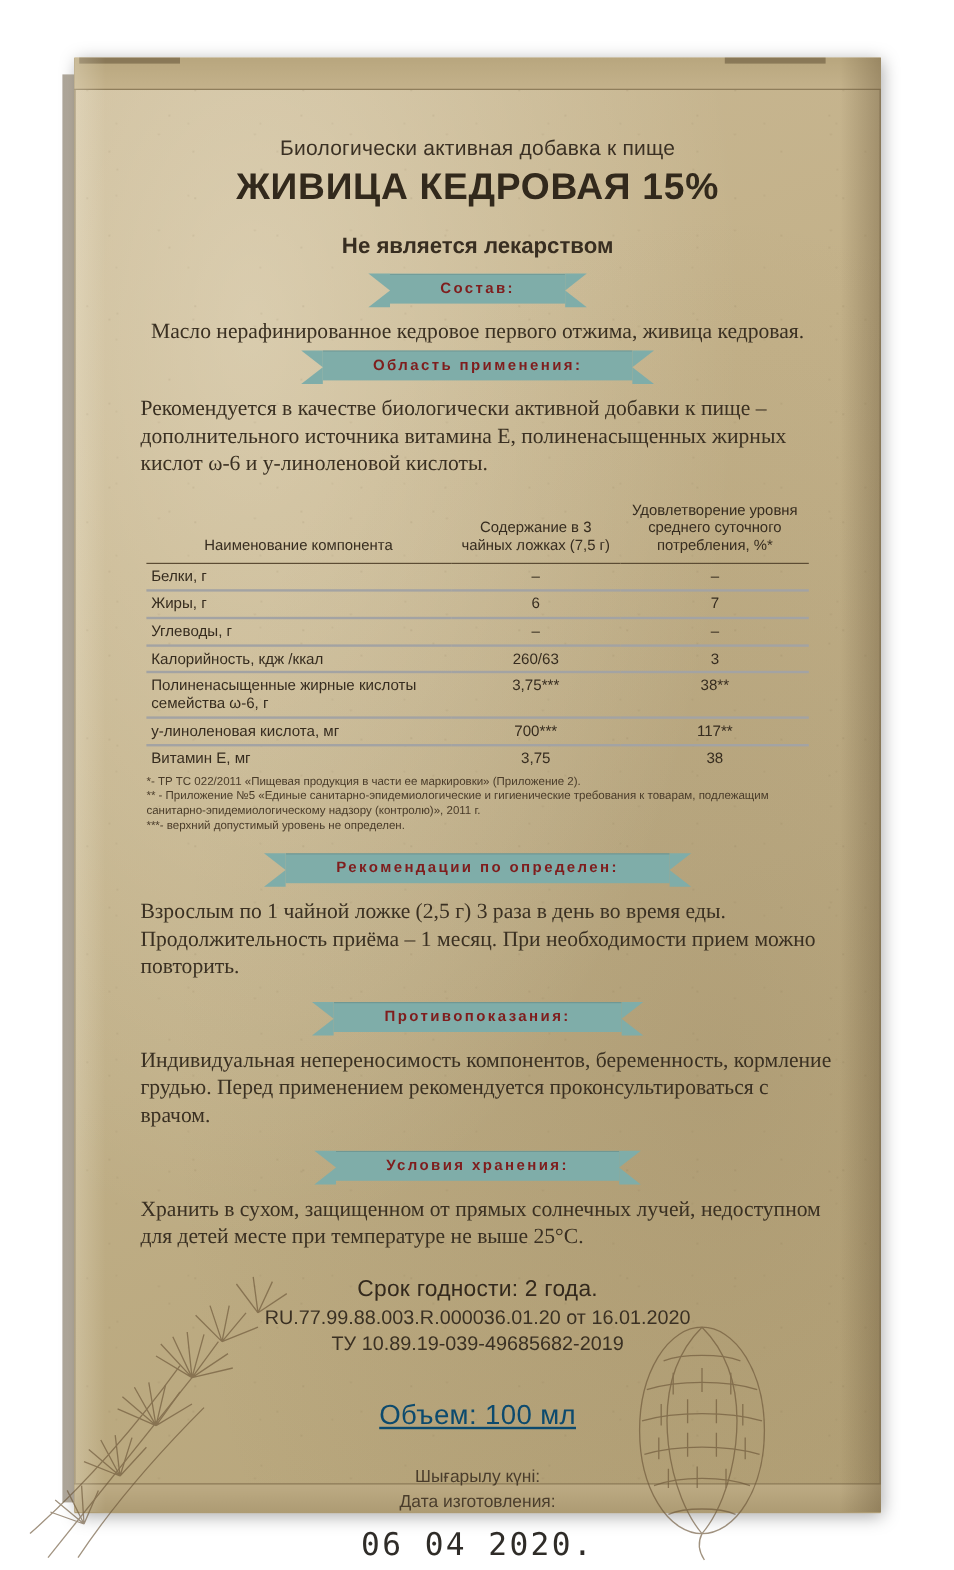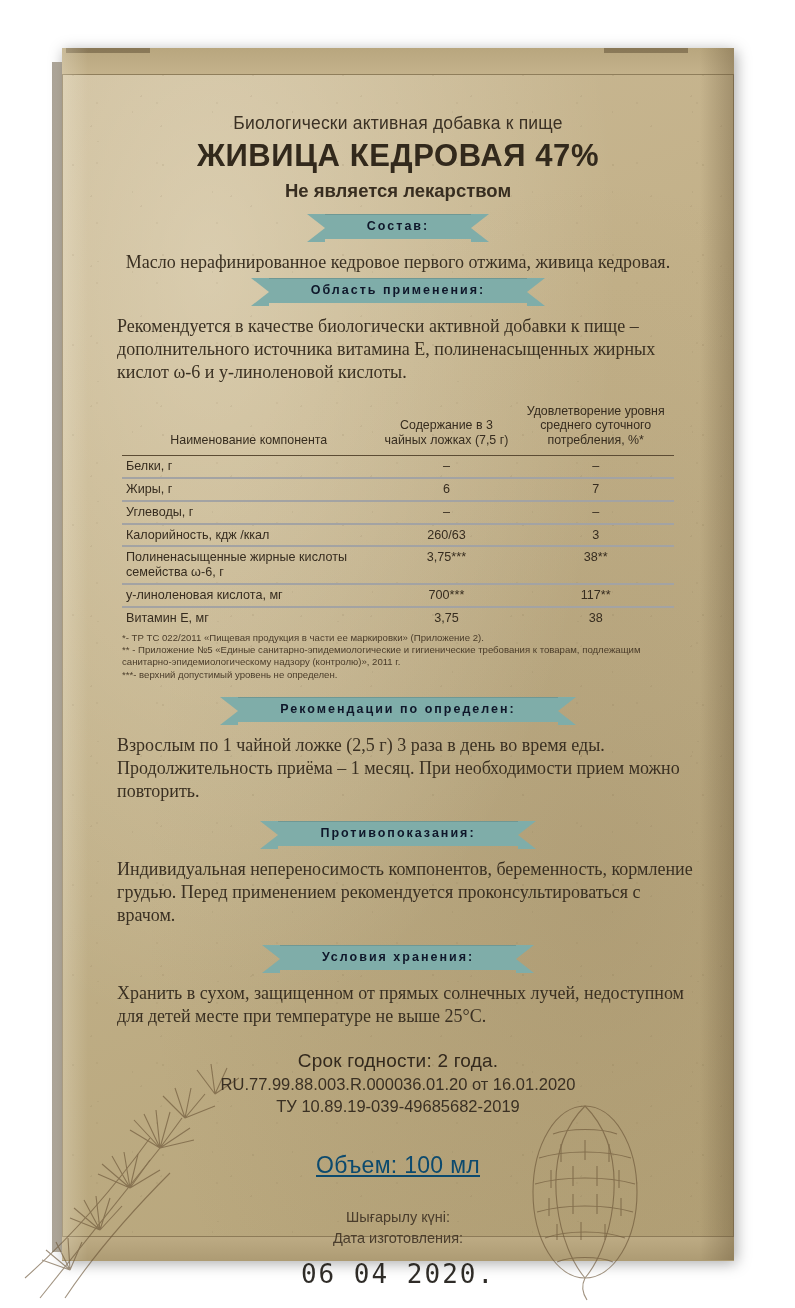--- a/index.html
+++ b/index.html
@@ -105,35 +105,35 @@
   .hdr-main {
     font-size: 31px;
     font-weight: bold;
     letter-spacing: .6px;
     margin-top: 4px;
     color: #32291c;
   }
   .hdr-sub {
     font-size: 18.5px;
     font-weight: bold;
-    margin-top: 6px;
+    margin-top: 20px;
     color: #382e21;
   }
 
   
   .ribbon-wrap {
     position: relative;
     display: flex;
     justify-content: center;
     margin-top: 12px;
   }
   .ribbon {
     position: relative;
     background: #7fada9;
-    color: #0f172a;
+    color: #7f1d1d;
     font-size: 12.5px;
     letter-spacing: 2px;
     font-weight: bold;
     padding: 5px 42px 6px 42px;
     text-align: center;
     box-shadow: 0 1px 0 rgba(0,0,0,.12) inset;
   }
   .ribbon::before, .ribbon::after {
     content: "";
     position: absolute;
@@ -288,21 +288,21 @@
       <path d="M54 126 l 0 18 M78 122 l 0 20 M102 122 l 0 20 M126 126 l 0 18"></path>
       <path d="M62 152 l 0 16 M86 150 l 0 18 M110 152 l 0 16"></path>
       <path d="M90 206 C 86 214, 88 222, 92 228"></path>
     </g>
   </svg>
 
   <div class="content">
 
     <div class="hdr">
       <div class="hdr-sup">Биологически активная добавка к пище</div>
-      <div class="hdr-main">ЖИВИЦА КЕДРОВАЯ 47%</div>
+      <div class="hdr-main">ЖИВИЦА КЕДРОВАЯ 15%</div>
       <div class="hdr-sub">Не является лекарством</div>
     </div>
 
     <div class="ribbon-wrap">
       <div class="ribbon">Состав:</div>
     </div>
     <div class="para center pad-c">Масло нерафинированное кедровое первого отжима, живица кедровая.</div>
 
     <div class="ribbon-wrap" style="margin-top:4px;">
       <div class="ribbon">Область применения:</div>

